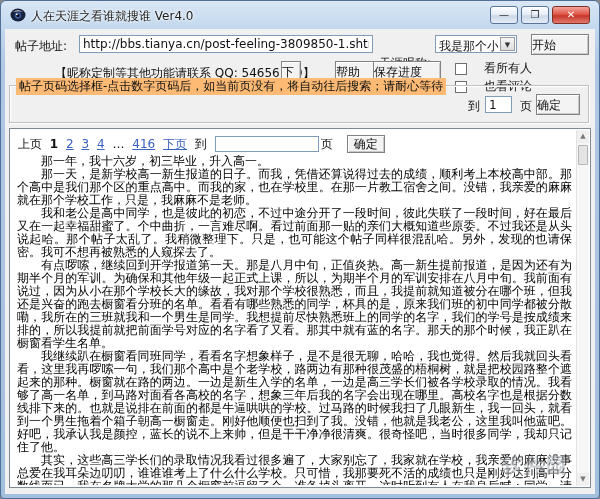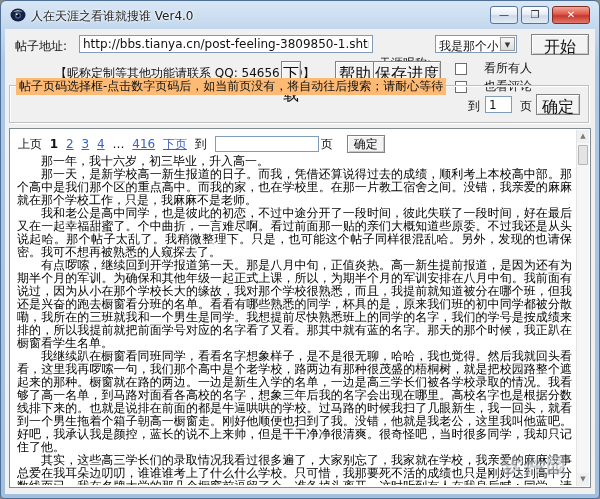--- a/index.html
+++ b/index.html
@@ -39,21 +39,21 @@
   .lbl { position:absolute; font-size:12px; color:#111; white-space:nowrap; }
 
   .txt {
     position:absolute; height:18px; background:#fff; border:1px solid #7f9db9;
     font-size:12px; padding:0 3px; font-family:"DejaVu Sans",sans-serif; color:#111;
   }
   .btn {
     position:absolute; background:#f3f3f3;
     border:1px solid #828282;
     box-shadow:inset 1px 1px 0 #ffffff, inset -1px -1px 0 #c9c9c9;
-    font-size:16px; text-align:center; cursor:pointer; color:#111; padding-top:2px;
+    font-size:12px; text-align:left; cursor:pointer; color:#111; padding-top:2px;
   }
 
   
   .combo { position:absolute; height:18px; background:#fff; border:1px solid #7f9db9; cursor:pointer; }
   .combo .val { position:absolute; left:3px; top:2px; font-size:12px; white-space:nowrap; overflow:hidden; right:18px; }
   .combo .arrow {
     position:absolute; right:1px; top:1px; bottom:1px; width:15px;
     background:linear-gradient(#f6f6f6,#dcdcdc); border:1px solid #9a9a9a;
     font-size:7px; text-align:center; line-height:14px; color:#333;
   }

